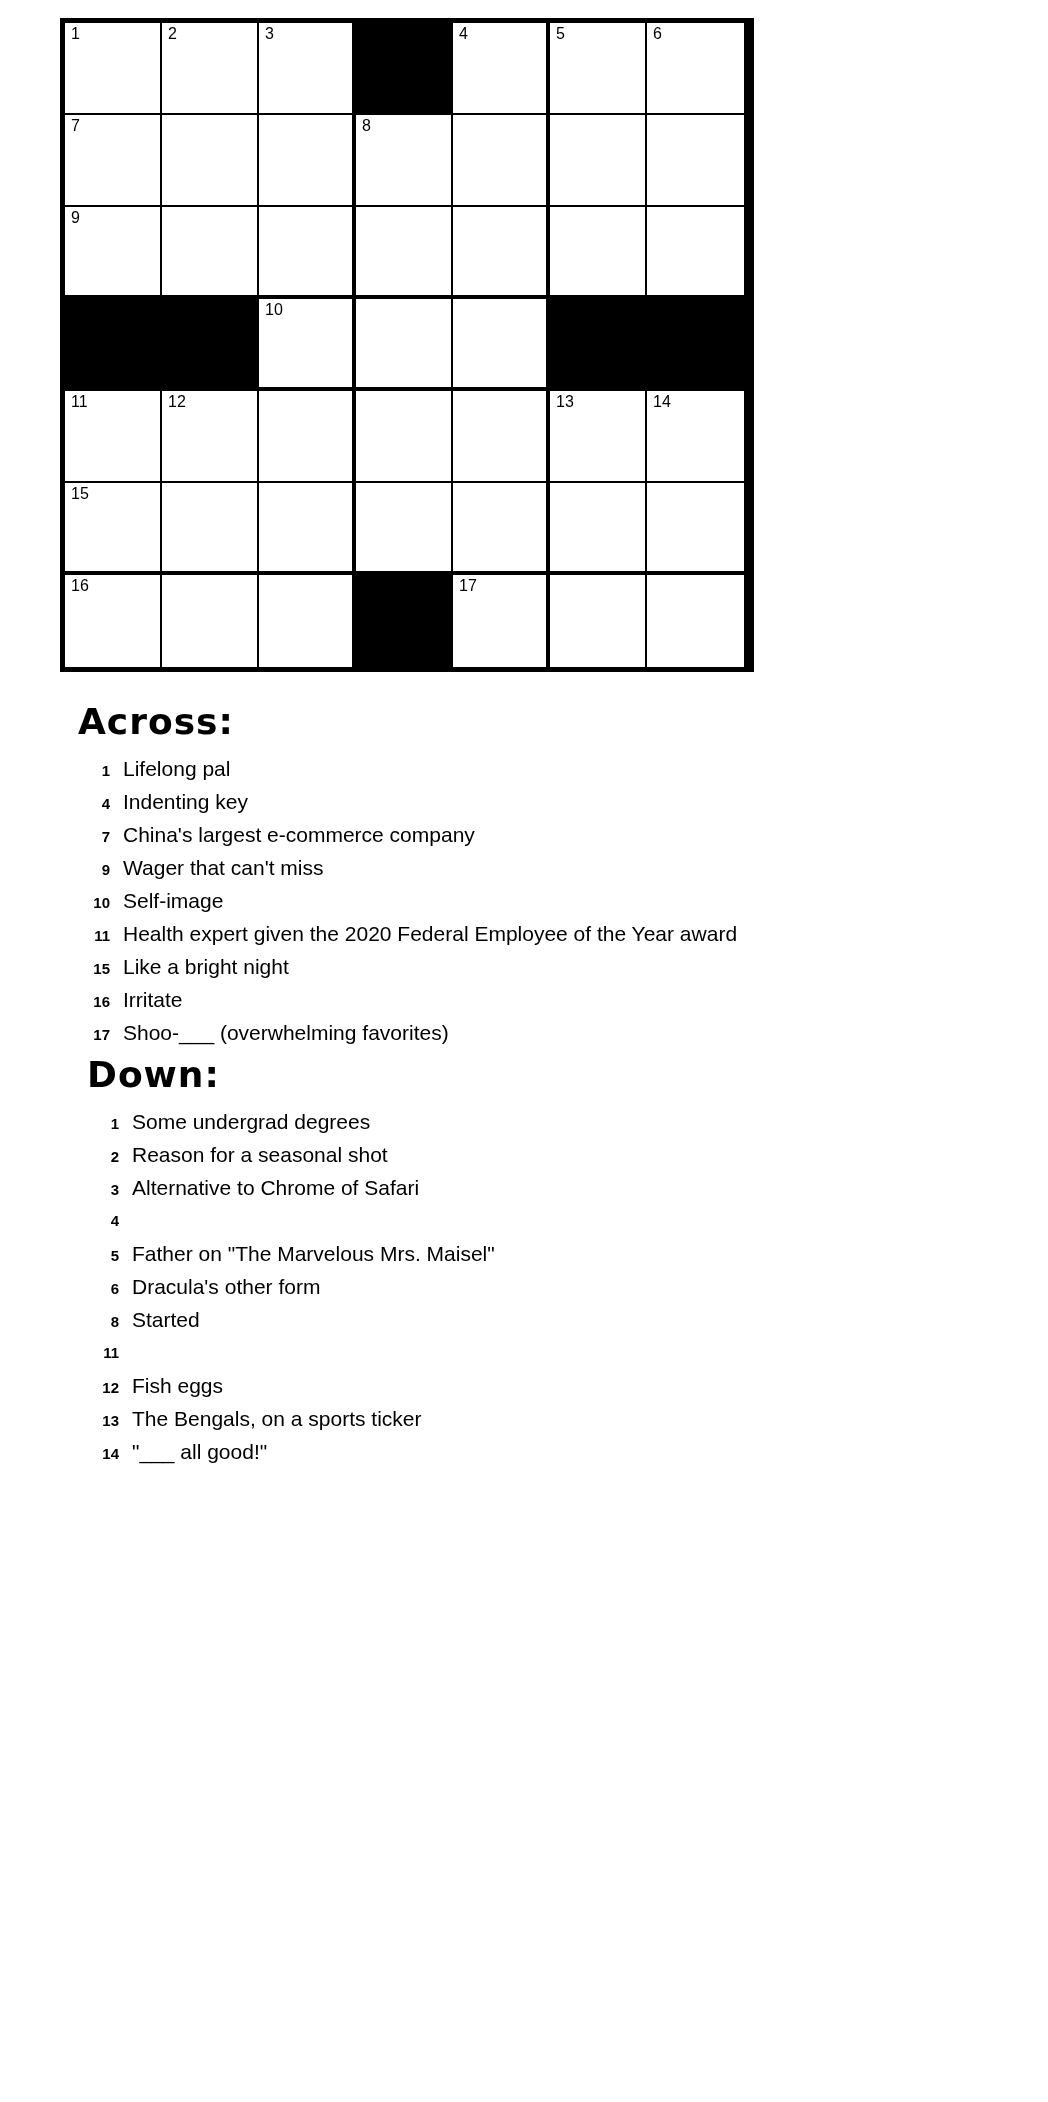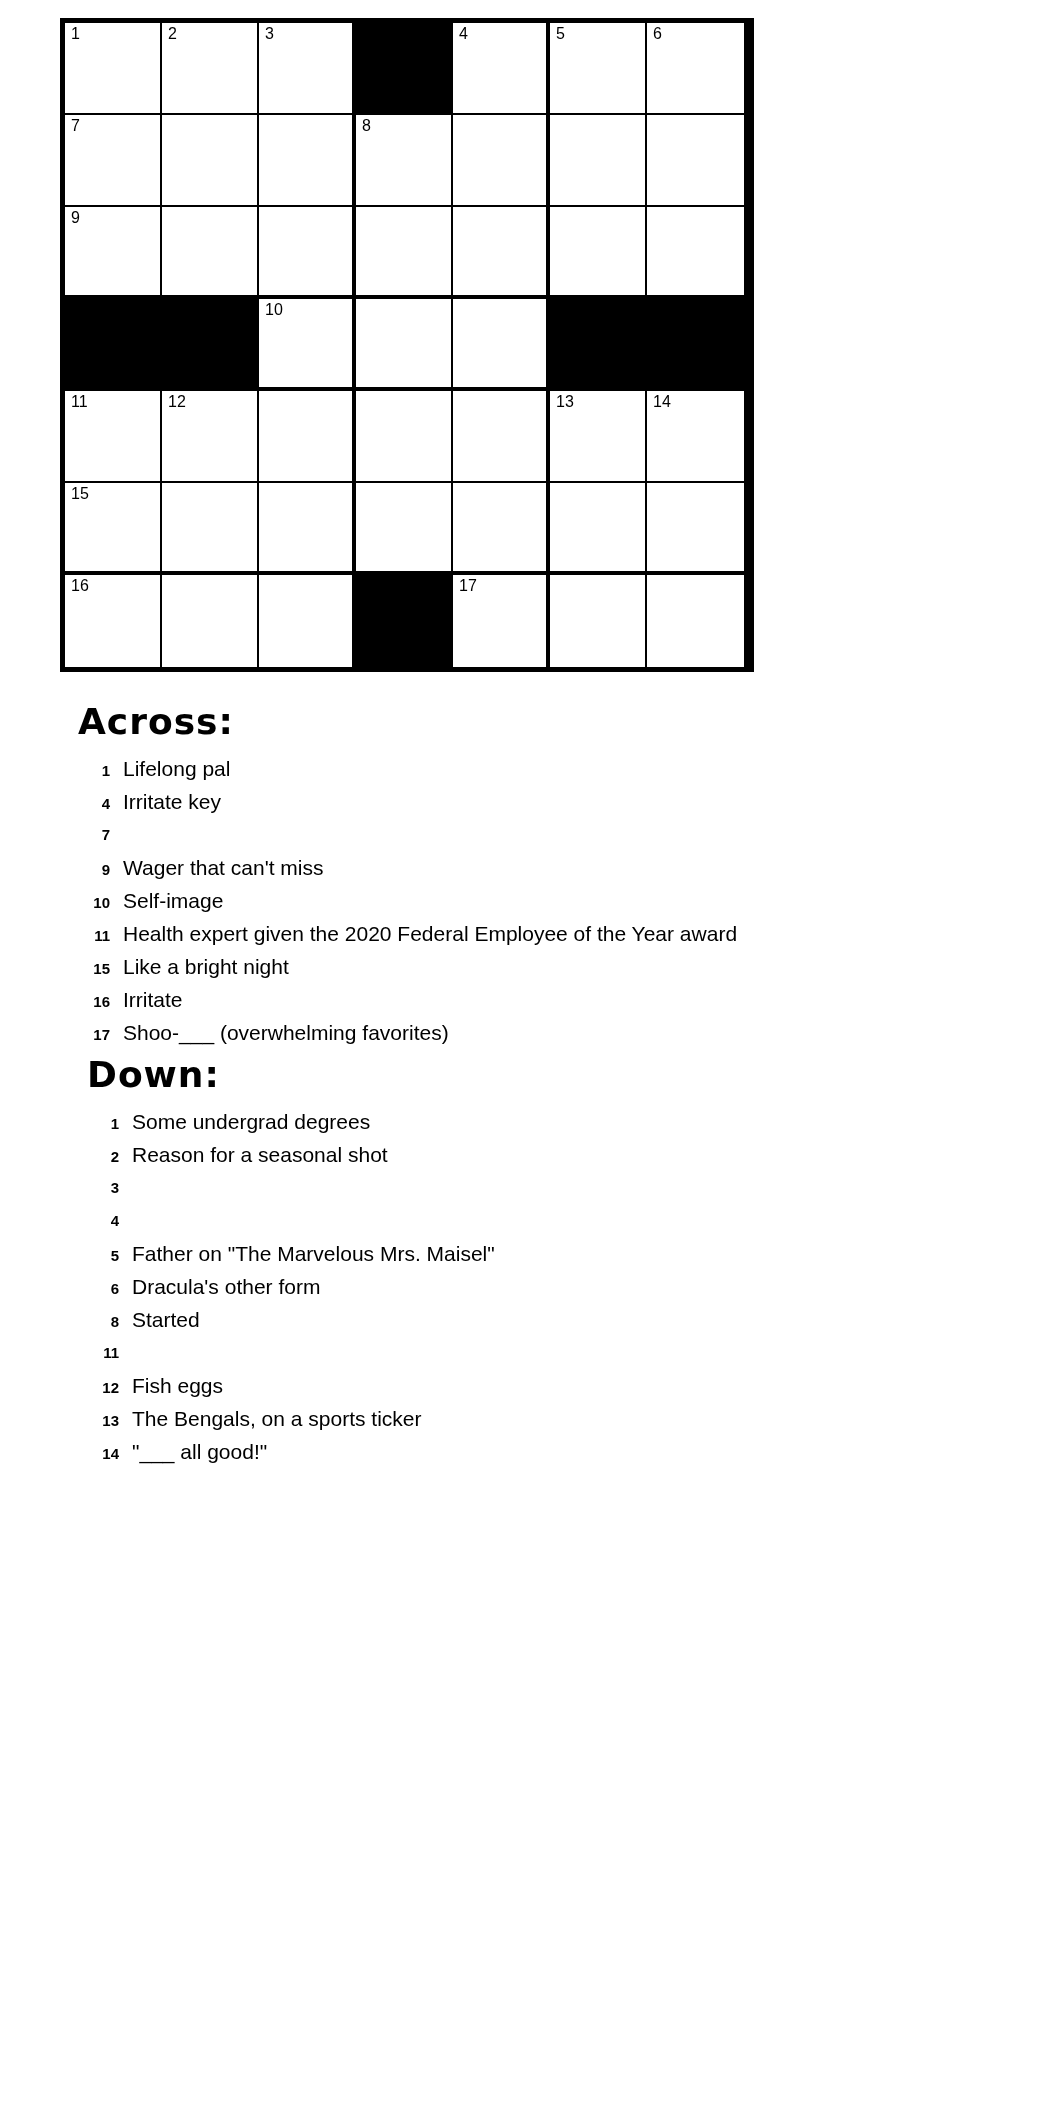--- a/index.html
+++ b/index.html
@@ -219,24 +219,25 @@
 
 <div class="clue-section" id="across-section">
   <h2 class="section-heading">Across:</h2>
   <ul class="clue-list" id="across-list">
       <li class="clue-item">
         <span class="clue-number">1</span>
         <span class="clue-text">Lifelong pal</span>
       </li>
       <li class="clue-item">
         <span class="clue-number">4</span>
-        <span class="clue-text">Irritate key</span>
+        <span class="clue-text">Indenting key</span>
       </li>
       <li class="clue-item">
         <span class="clue-number">7</span>
+        <span class="clue-text">China's largest e-commerce company</span>
       </li>
       <li class="clue-item">
         <span class="clue-number">9</span>
         <span class="clue-text">Wager that can't miss</span>
       </li>
       <li class="clue-item">
         <span class="clue-number">10</span>
         <span class="clue-text">Self-image</span>
       </li>
       <li class="clue-item">
@@ -264,20 +265,21 @@
       <li class="clue-item">
         <span class="clue-number">1</span>
         <span class="clue-text">Some undergrad degrees</span>
       </li>
       <li class="clue-item">
         <span class="clue-number">2</span>
         <span class="clue-text">Reason for a seasonal shot</span>
       </li>
       <li class="clue-item">
         <span class="clue-number">3</span>
+        <span class="clue-text">Alternative to Chrome of Safari</span>
       </li>
       <li class="clue-item">
         <span class="clue-number">4</span>
       </li>
       <li class="clue-item">
         <span class="clue-number">5</span>
         <span class="clue-text">Father on "The Marvelous Mrs. Maisel"</span>
       </li>
       <li class="clue-item">
         <span class="clue-number">6</span>

